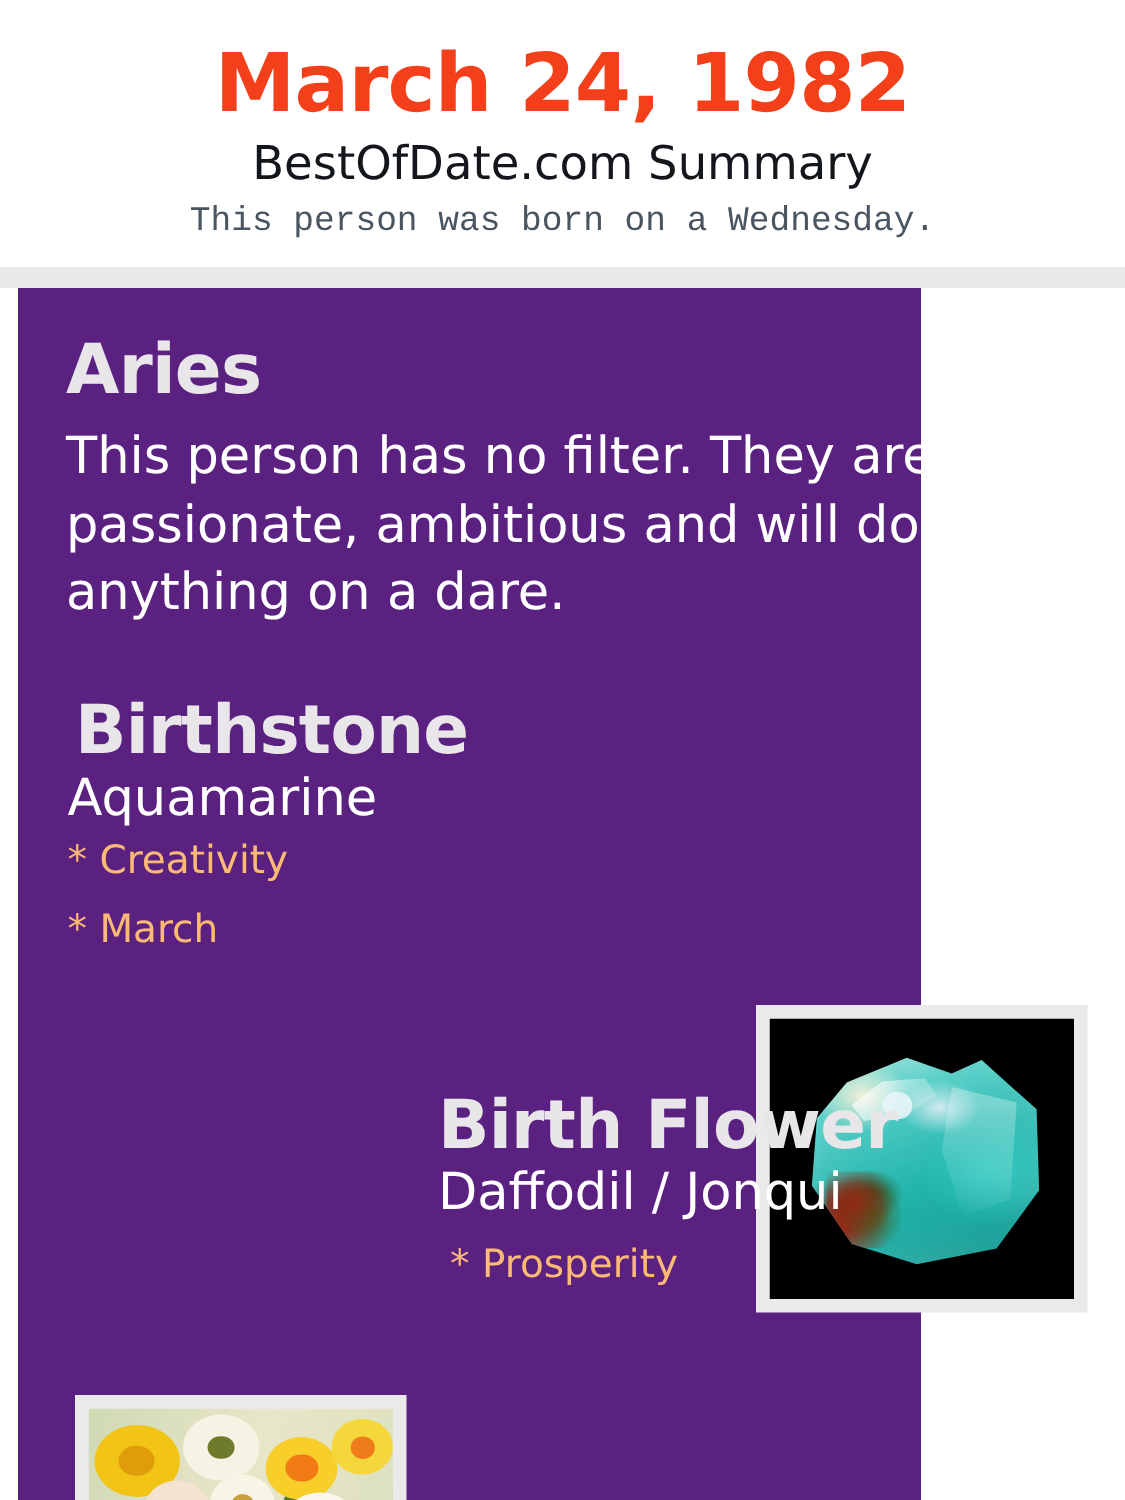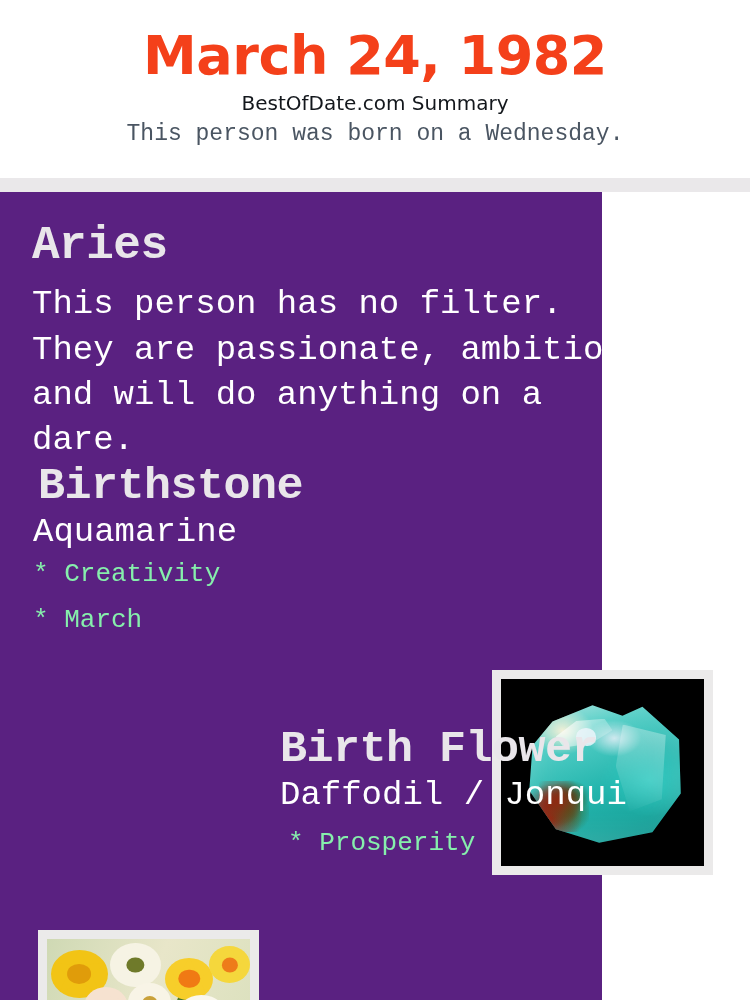--- a/index.html
+++ b/index.html
@@ -17,39 +17,38 @@
     position:absolute; left:0; top:0; width:750px; height:178px;
     background:#ffffff; text-align:center;
   }
   .header-date {
     margin-top:26px;
     font-size:54px; font-weight:bold; line-height:1.12;
     color:#F4401A; letter-spacing:-0.5px;
   }
   .header-site {
     margin-top:6px;
-    font-size:20px; font-weight:normal; line-height:1.15;
+    font-size:31px; font-weight:normal; line-height:1.15;
     color:#13171c;
   }
   .header-sub {
     margin-top:6px;
     font-size:23px; font-weight:normal; line-height:1.15;
     color:#4A5562;
     font-family:Liberation Mono, monospace;
   }
   .divider {
     position:absolute; left:0; top:178px; width:750px; height:14px;
     background:#EAE8EA;
   }
 
   
   .body-panel {
-    position:absolute; left:0; top:192px; width:602px; height:808px;
+    position:absolute; left:12px; top:192px; width:602px; height:808px;
     background:#5A2181;
-    font-family:Liberation Mono, monospace;
   }
 
   
   .zodiac { position:absolute; left:32px; top:30px; width:640px; }
   .zodiac-title {
     font-size:46px; font-weight:bold; line-height:1.05;
     color:#E9E6EA; letter-spacing:-0.5px;
   }
   .zodiac-desc {
     margin-top:12px;
@@ -63,21 +62,21 @@
     color:#E9E6EA; letter-spacing:-0.5px;
   }
   .sec-name {
     margin-top:2px;
     font-size:34px; font-weight:normal; line-height:1.12;
     color:#ffffff;
   }
   .sec-traits { margin-top:10px; }
   .trait {
     font-size:26px; font-weight:normal; line-height:1.0;
-    color:#86efac; margin-bottom:20px; white-space:nowrap;
+    color:#fdba74; margin-bottom:20px; white-space:nowrap;
   }
 
   
   .birthstone-text { position:absolute; left:33px; top:272px; width:430px; }
   .birthstone-text .sec-title { padding-left:5px; }
 
   .photo-frame {
     position:absolute; background:#EBEAEA; padding:9px;
   }
   .photo-inner { width:100%; height:100%; overflow:hidden; position:relative; }

